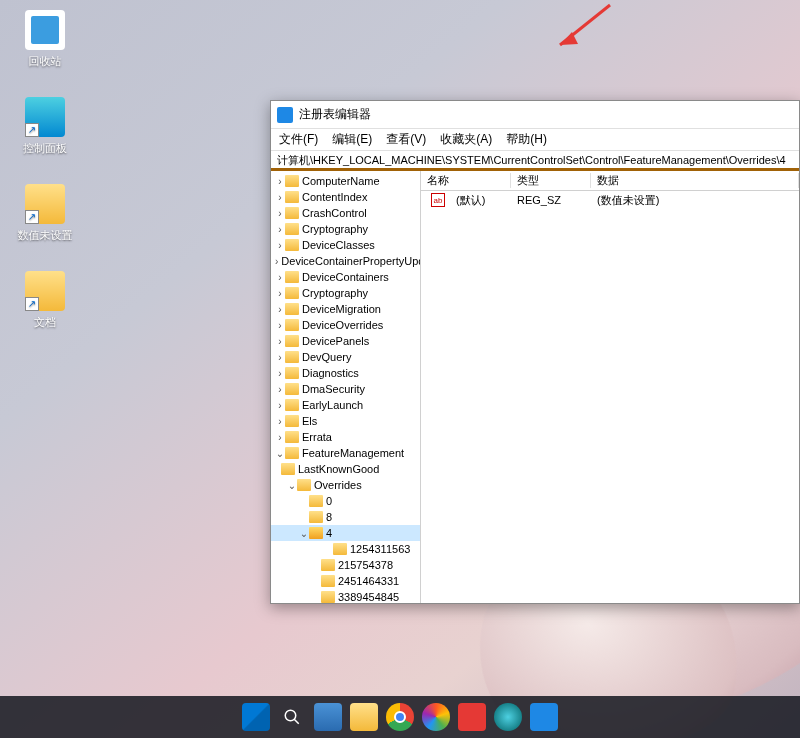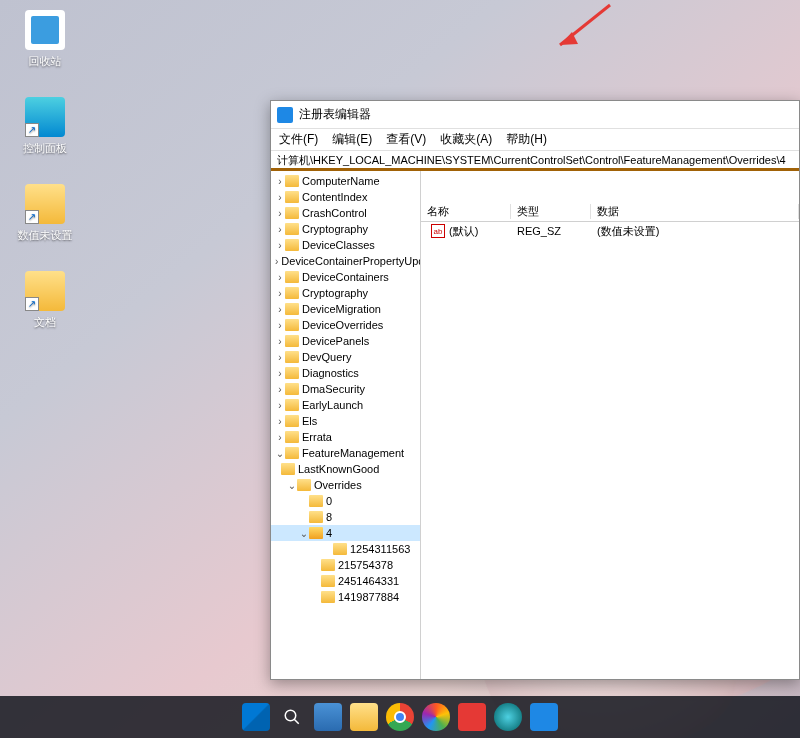--- a/index.html
+++ b/index.html
@@ -39,21 +39,21 @@
 .cpl-glyph { background:linear-gradient(#4dd0e1,#0288d1); }
 .folder-glyph { background:linear-gradient(#ffe08a,#f4b93a); border-radius:3px; }
 .shortcut-arrow {
   position:absolute; left:0; bottom:0; width:14px; height:14px; background:#fff; border:1px solid #888;
   font-size:10px; line-height:12px; text-align:center; color:#0066cc;
 }
 
 
 .regedit {
   position: absolute; left: 270px; top: 100px;
-  width: 530px; height: 580px;
+  width: 530px; height: 504px;
   background: #fff; border: 1px solid #8a8a8a;
   box-shadow: 0 4px 14px rgba(0,0,0,0.35);
   display: flex; flex-direction: column; font-size:12px;
 }
 .titlebar {
   height: 28px; background:#fff; display:flex; align-items:center;
   padding: 0 6px; gap:6px; border-bottom:1px solid #e0e0e0;
 }
 .title-icon { width:16px; height:16px; background:#1e88e5; display:inline-block; border-radius:2px; }
 .menubar {
@@ -76,21 +76,21 @@
   font-size:11px; white-space:nowrap; cursor:default;
 }
 .tree-item .exp { width:10px; text-align:center; color:#555; font-size:10px; }
 .tree-item .fld { width:14px; height:12px; background:linear-gradient(#ffe08a,#f4b93a); margin-right:3px; border-radius:1px; display:inline-block; }
 .tree-item.sel { background:#cce8ff; }
 .tree-item.sel .fld { background:linear-gradient(#ffd966,#f0a020); }
 
 .values-pane { flex:1; overflow:hidden; }
 .values-header {
   display:flex; height:20px; border-bottom:1px solid #d0d0d0;
-  font-size:11px; align-items:center;margin-top:31px;
+  font-size:11px; align-items:center;
 }
 .values-header div { padding:0 6px; border-right:1px solid #e0e0e0; }
 .col-name { width:90px; } .col-type { width:80px; } .col-data { flex:1; }
 .values-row { display:flex; height:18px; align-items:center; font-size:11px; }
 .values-row div { padding:0 6px; }
 .val-icon { width:14px; height:14px; background:#fff; border:1px solid #c00; margin-left:4px; display:flex; align-items:center; justify-content:center; font-size:8px; color:#c00; }
 
 
 .arrow { position:absolute; left:420px; top:0; width:200px; height:160px; pointer-events:none; }
 
@@ -290,33 +290,33 @@
               <span>215754378</span>
             </li>
             <li class="tree-item" style="padding-left: 40px;">
               <span class="exp"></span>
               <span class="fld"></span>
               <span>2451464331</span>
             </li>
             <li class="tree-item" style="padding-left: 40px;">
               <span class="exp"></span>
               <span class="fld"></span>
-              <span>1419877884</span>
+              <span>3389454845</span>
             </li>
           </ul>
       </div>
       <div class="values-pane">
         <div class="values-header">
           <div class="col-name">名称</div>
           <div class="col-type">类型</div>
           <div class="col-data">数据</div>
         </div>
         <div id="values-body">
             <div class="values-row">
-              <div class="col-name" style="display: flex; align-items: center; gap: 4px;">
+              <div class="col-name" style="display: flex; align-items: center; gap: 11px;">
                 <span class="val-icon">ab</span>
                 <span>(默认)</span>
               </div>
               <div class="col-type">REG_SZ</div>
               <div class="col-data">(数值未设置)</div>
             </div>
           </div>
       </div>
     </div>
   </div>

